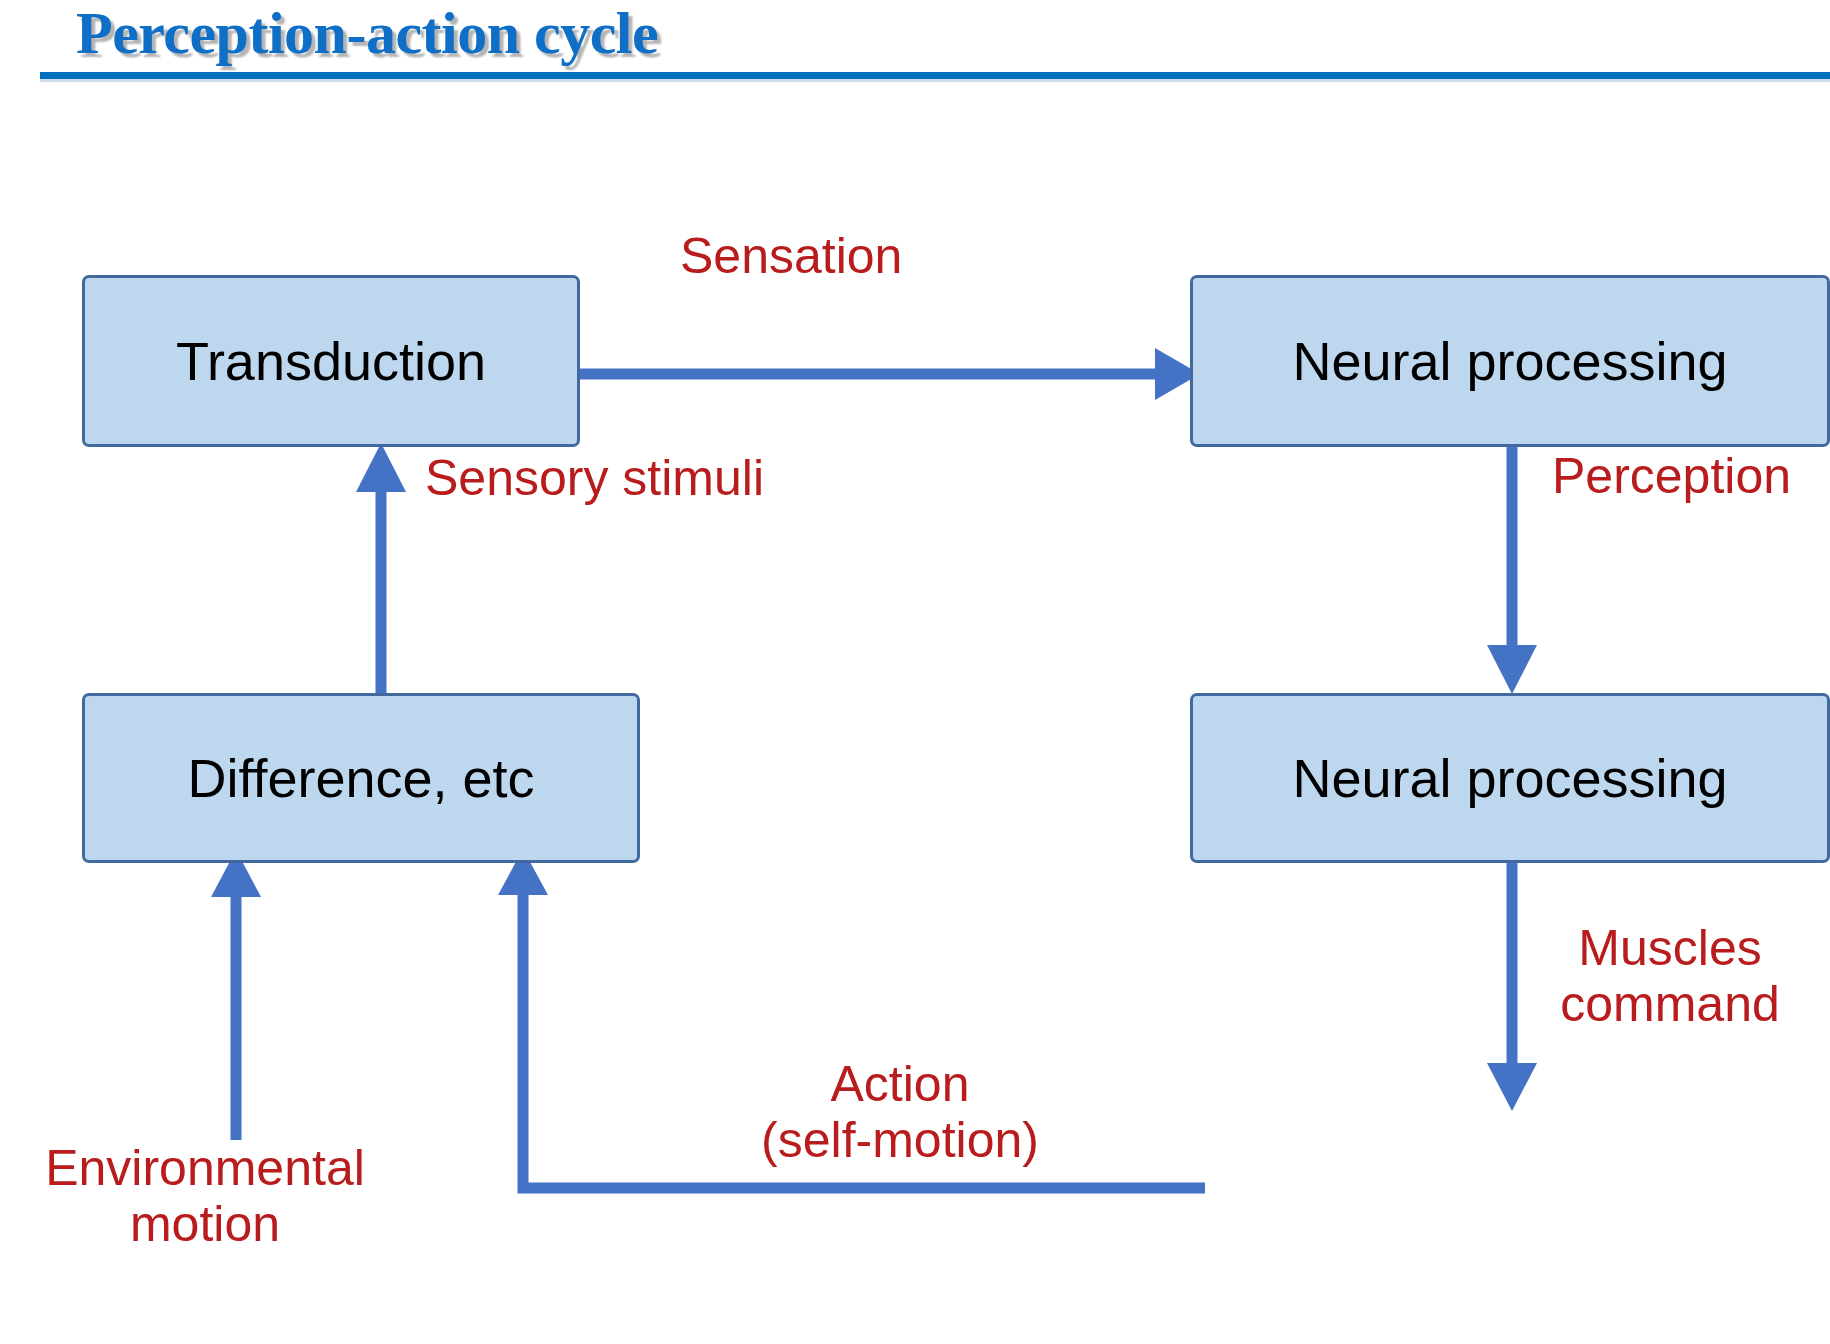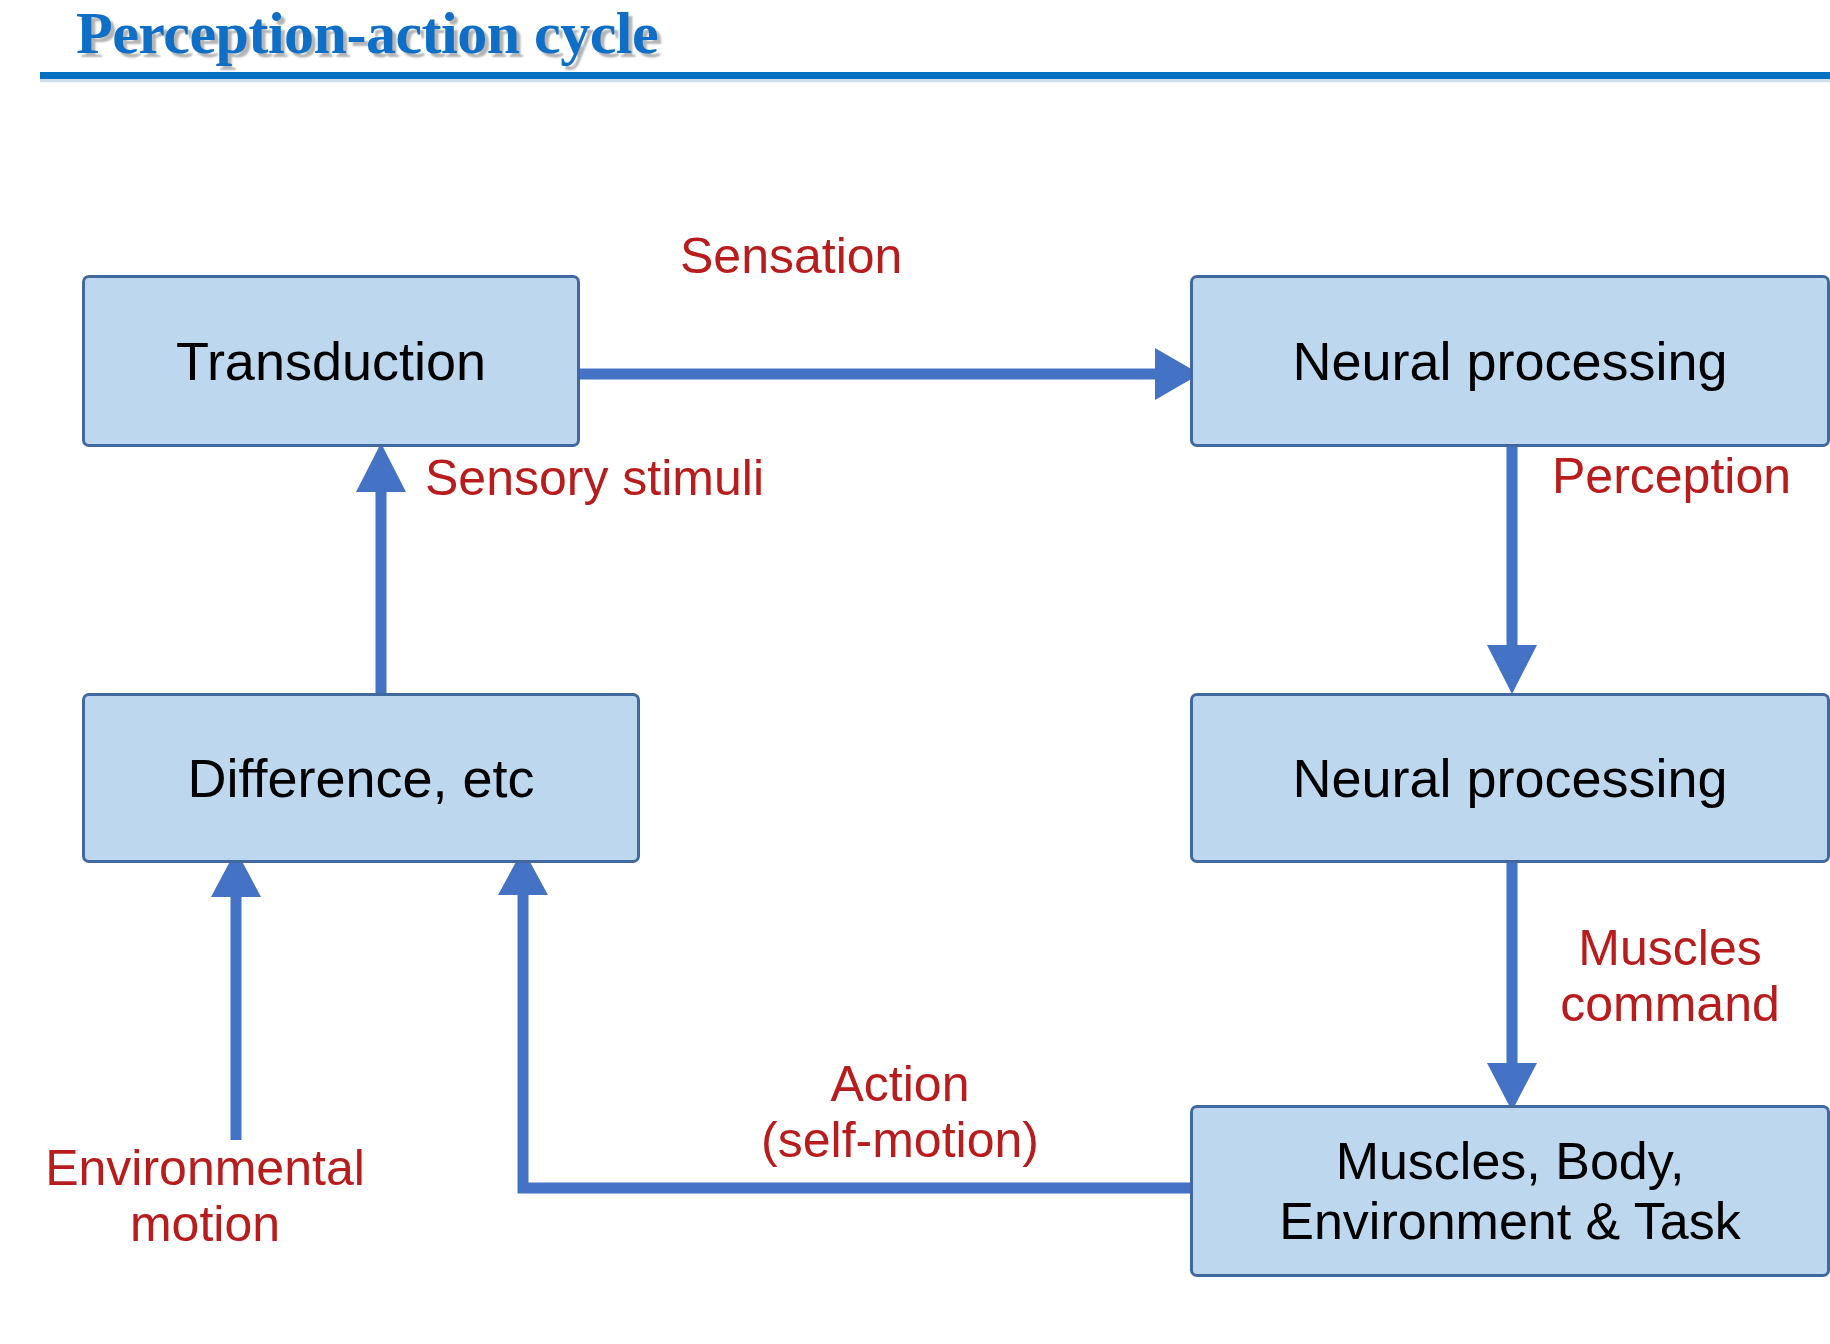--- a/index.html
+++ b/index.html
@@ -149,24 +149,20 @@
   </div>
 
   <div class="node" id="node-difference">
     <span class="label">Difference, etc</span>
   </div>
 
   <div class="node" id="node-neural-2">
     <span class="label">Neural processing</span>
   </div>
 
-  <div class="node" id="node-muscles">
-    <span class="label" style="white-space:pre-line;">Muscles, Body,
-Environment &amp; Task</span>
-  </div>
 
   <div class="edge-label" id="label-sensation">Sensation</div>
 
   <div class="edge-label" id="label-perception">Perception</div>
 
   <div class="edge-label" id="label-neural-command">Muscles
 command</div>
 
   <div class="edge-label" id="label-action">Action
 (self-motion)</div>

